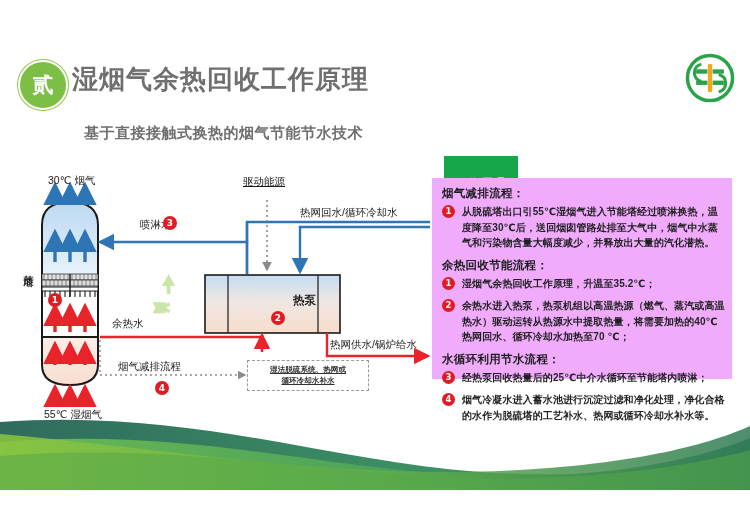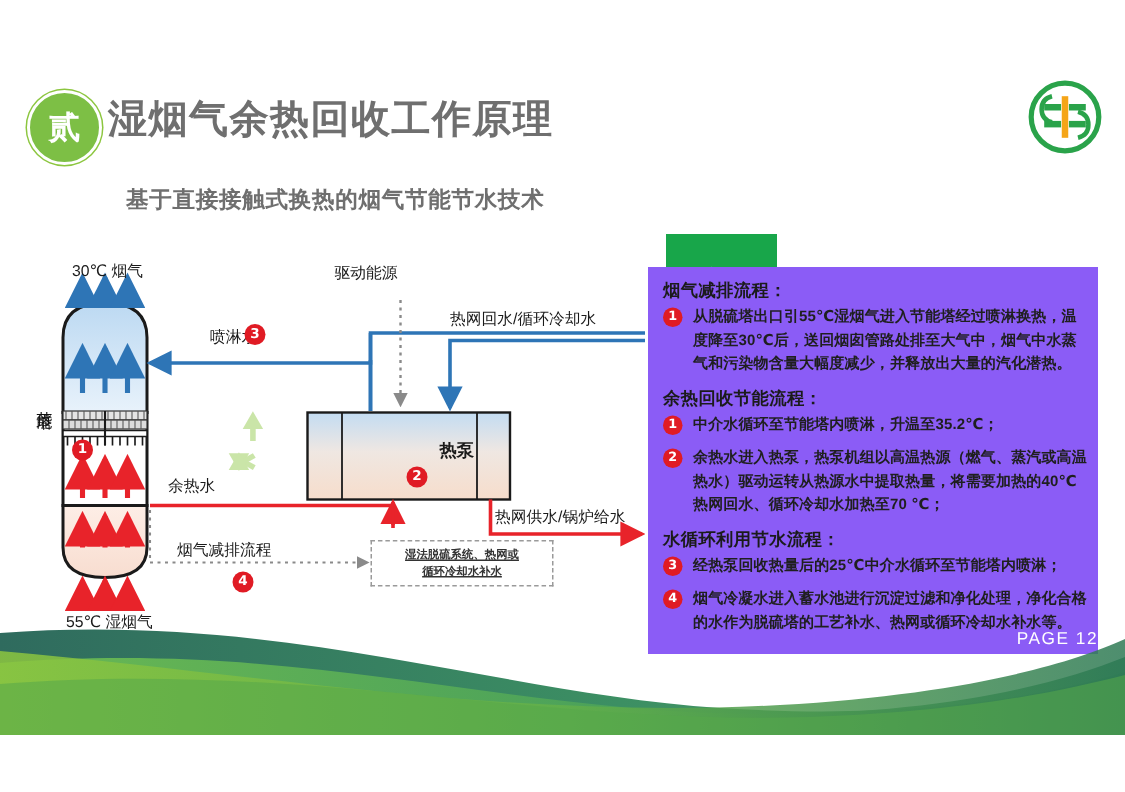--- a/index.html
+++ b/index.html
@@ -25,22 +25,22 @@
   .hdr-sub{
     position:absolute;left:84px;top:72px;font-size:15px;font-weight:bold;
     color:#6f6f6f;letter-spacing:.5px;white-space:nowrap;
   }
 
   
   .logo{position:absolute;right:14px;top:52px;width:52px;height:52px;}
 
   
   .panel{
-    position:absolute;left:432px;top:178px;width:300px;height:258px;
-    background:#8b5cf6;
+    position:absolute;left:432px;top:178px;width:300px;height:201px;
+    background:#f0abfc;
   }
   .panel-tag{
     position:absolute;left:444px;top:156px;background:#18a64a;color:#fff;
     font-size:11.5px;font-weight:bold;padding:20px 12px;letter-spacing:1px;text-decoration:underline;
   }
   .sec-head{
     font-size:11.5px;font-weight:bold;color:#1b1b1b;margin:0 0 3px 0;letter-spacing:.3px;
   }
   .panel-inner{position:absolute;left:10px;top:8px;width:284px;}
   .item{position:relative;padding-left:20px;margin-bottom:7px;}
@@ -244,21 +244,21 @@
     
     <div class="lbl" style="left:48px;top:4px;">30℃ 烟气</div>
     <div class="lbl" style="left:44px;top:238px;">55℃ 湿烟气</div>
     <div class="vtext" style="left:22px;top:96px;">节能塔</div>
     <div class="lbl" style="left:116px;top:48px;padding-left:24px;">喷淋水</div>
     <div class="dnum" style="left:163px;top:46px;">3</div>
     <div class="dnum" style="left:48px;top:123px;">1</div>
     <div class="lbl" style="left:112px;top:147px;">余热水</div>
     <div class="lbl" style="left:118px;top:190px;">烟气减排流程</div>
     <div class="dnum" style="left:155px;top:211px;">4</div>
-    <div class="lbl" style="left:223px;top:5px;">驱动能源</div>
+    <div class="lbl" style="left:243px;top:5px;text-decoration:underline;">驱动能源</div>
     <div class="lbl" style="left:300px;top:36px;">热网回水/循环冷却水</div>
     <div class="lbl lbl-b" style="left:253px;top:123px;font-size:11.5px;margin-left:40px;">热泵</div>
     <div class="dnum" style="left:271px;top:141px;">2</div>
     <div class="lbl" style="left:330px;top:168px;">热网供水/锅炉给水</div>
     <div class="dashbox" style="left:247px;top:190px;width:112px;text-decoration:underline;">
       <span>湿法脱硫系统、热网或</span><br>
       <span>循环冷却水补水</span>
     </div>
   </div>
 
@@ -269,21 +269,21 @@
           <div class="sec-head">烟气减排流程：</div>
           <div class="item">
             <span class="bullet">1</span>
             <div class="item-txt">从脱硫塔出口引55℃湿烟气进入节能塔经过喷淋换热，温度降至30℃后，送回烟囱管路处排至大气中，烟气中水蒸气和污染物含量大幅度减少，并释放出大量的汽化潜热。</div>
           </div>
         </div>
         <div class="grp">
           <div class="sec-head">余热回收节能流程：</div>
           <div class="item">
             <span class="bullet">1</span>
-            <div class="item-txt">中介水循环至节能塔内喷淋，升温至35.2℃；</div>
+            <div class="item-txt">湿烟气余热回收工作原理，升温至35.2℃；</div>
           </div>
           <div class="item">
             <span class="bullet">2</span>
             <div class="item-txt">余热水进入热泵，热泵机组以高温热源（燃气、蒸汽或高温热水）驱动运转从热源水中提取热量，将需要加热的40℃热网回水、循环冷却水加热至70 ℃；</div>
           </div>
         </div>
         <div class="grp">
           <div class="sec-head">水循环利用节水流程：</div>
           <div class="item">
             <span class="bullet">3</span>

